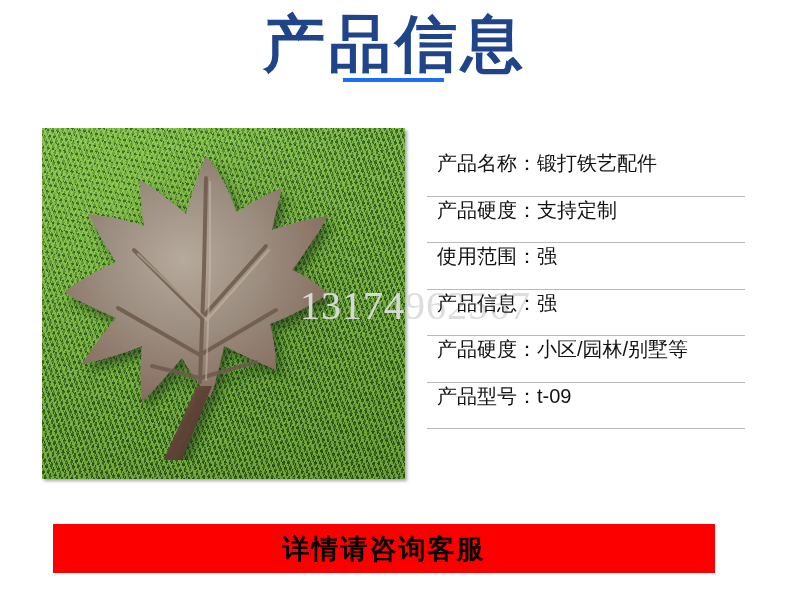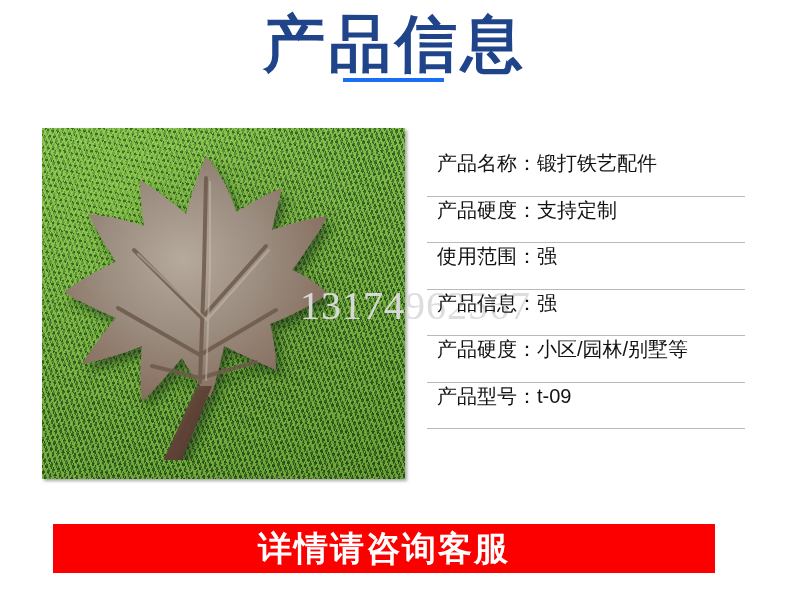--- a/index.html
+++ b/index.html
@@ -145,22 +145,22 @@
     left: 53px;
     top: 524px;
     width: 662px;
     height: 49px;
     background: #fc0000;
     display: flex;
     align-items: center;
     justify-content: center;
   }
   .cta-text {
-    color: #ffffff;
-    font-size: 34px;
+    color: #000000;
+    font-size: 27px;
     font-weight: bold;
     letter-spacing: 2px;
     font-family: "Liberation Sans", "DejaVu Sans", sans-serif;
   }
 </style>
 </head>
 <body>
 
 <div class="page">
 

